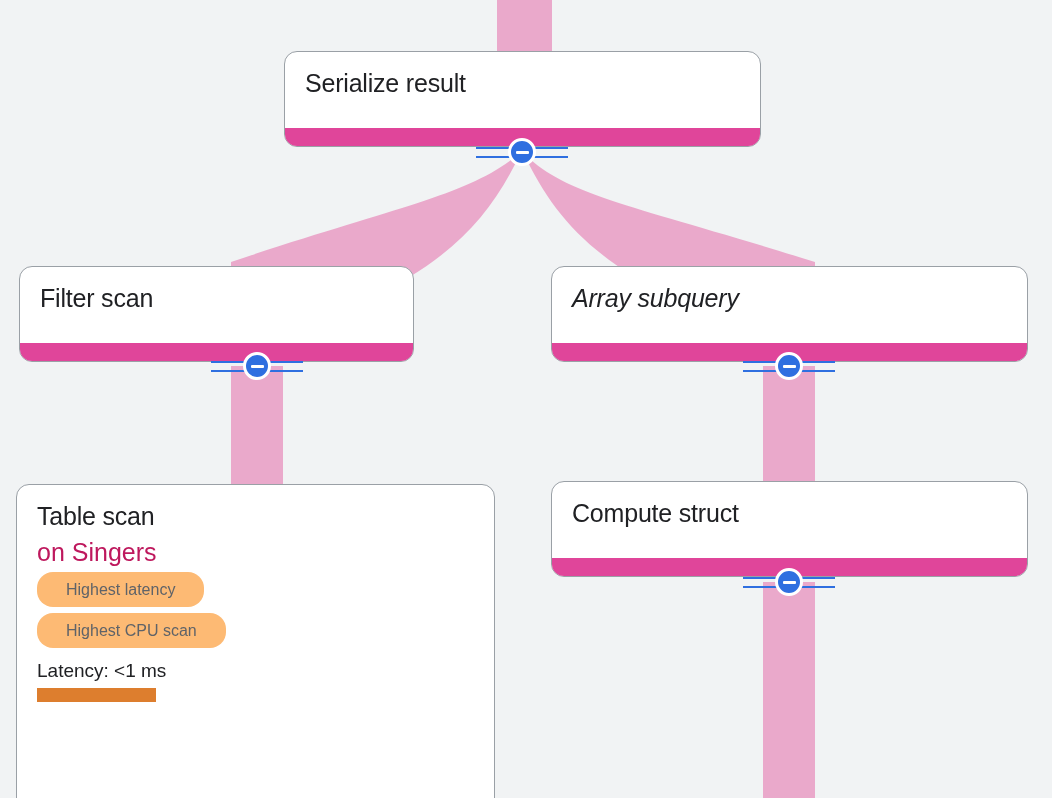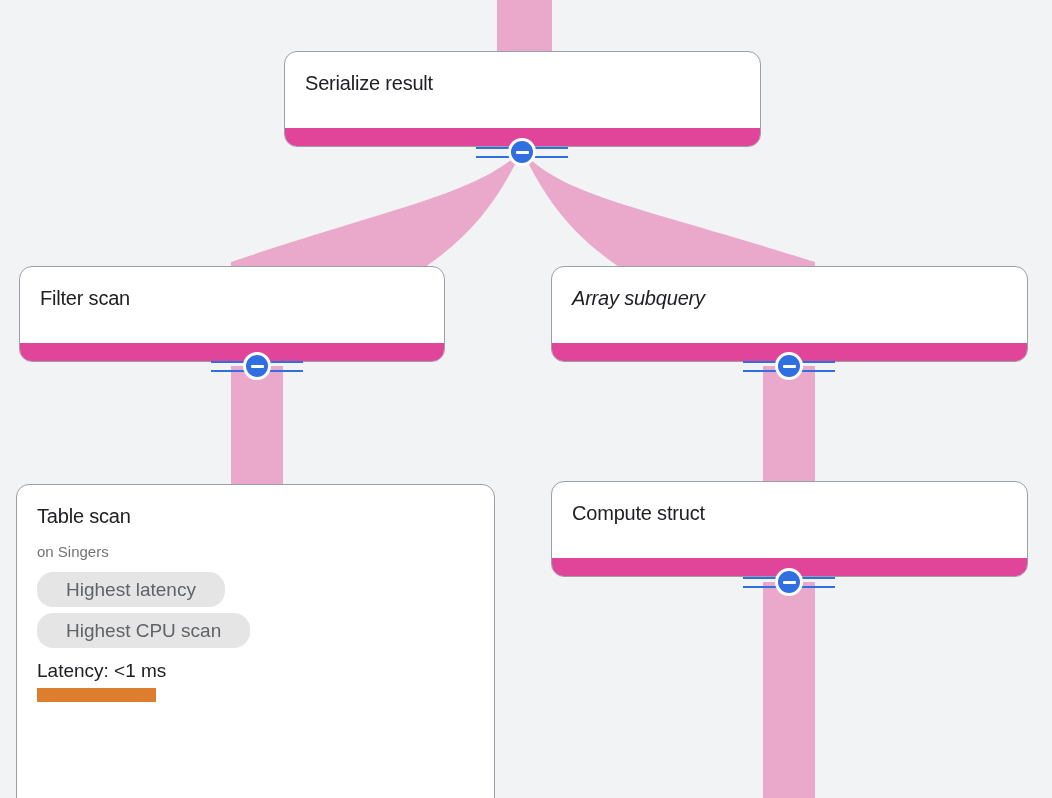--- a/index.html
+++ b/index.html
@@ -45,46 +45,46 @@
     flex-direction: column;
   }
   .node-body {
     flex: 1 1 auto;
     padding: 16px 20px 8px 20px;
     display: flex;
     flex-direction: column;
     align-items: flex-start;
   }
   .node-title {
-    font-size: 20px;
+    font-size: 25px;
     line-height: 30px;
     color: #202124;
     letter-spacing: -0.2px;
     font-weight: 400;
     white-space: nowrap;
   }
   .node-subtitle {
-    font-size: 15px;
+    font-size: 25px;
     line-height: 24px;
-    color: #737373;
+    color: #be185d;
     margin-top: 9px;
     white-space: nowrap;
   }
   .chips {
     margin-top: 8px;
     display: flex;
     flex-direction: column;
     align-items: flex-start;
     gap: 6px;
   }
   .chip {
-    background: #e5e5e5;
+    background: #fdba74;
     color: #5f6368;
     border-radius: 16px;
-    font-size: 19px;
+    font-size: 16px;
     line-height: 23px;
     padding: 6px 29px;
     white-space: nowrap;
   }
   .metrics {
     margin-top: 11px;
     display: flex;
     flex-direction: row;
     align-items: center;
   }
@@ -178,21 +178,21 @@
     <rect x="763" y="582" width="52" height="220" fill="#eaa9cb"></rect>
   </svg>
 
   <div class="node" style="left:284px; top:51px; width:477px; height:96px;">
     <div class="node-body">
       <div class="node-title">Serialize result</div>
     </div>
     <div class="node-footer"></div>
   </div>
 
-  <div class="node" style="left:19px; top:266px; width:426px; height:96px;">
+  <div class="node" style="left:19px; top:266px; width:395px; height:96px;">
     <div class="node-body">
       <div class="node-title">Filter scan</div>
     </div>
     <div class="node-footer"></div>
   </div>
 
   <div class="node" style="left:551px; top:266px; width:477px; height:96px;font-style:italic;">
     <div class="node-body">
       <div class="node-title">Array subquery</div>
     </div>

